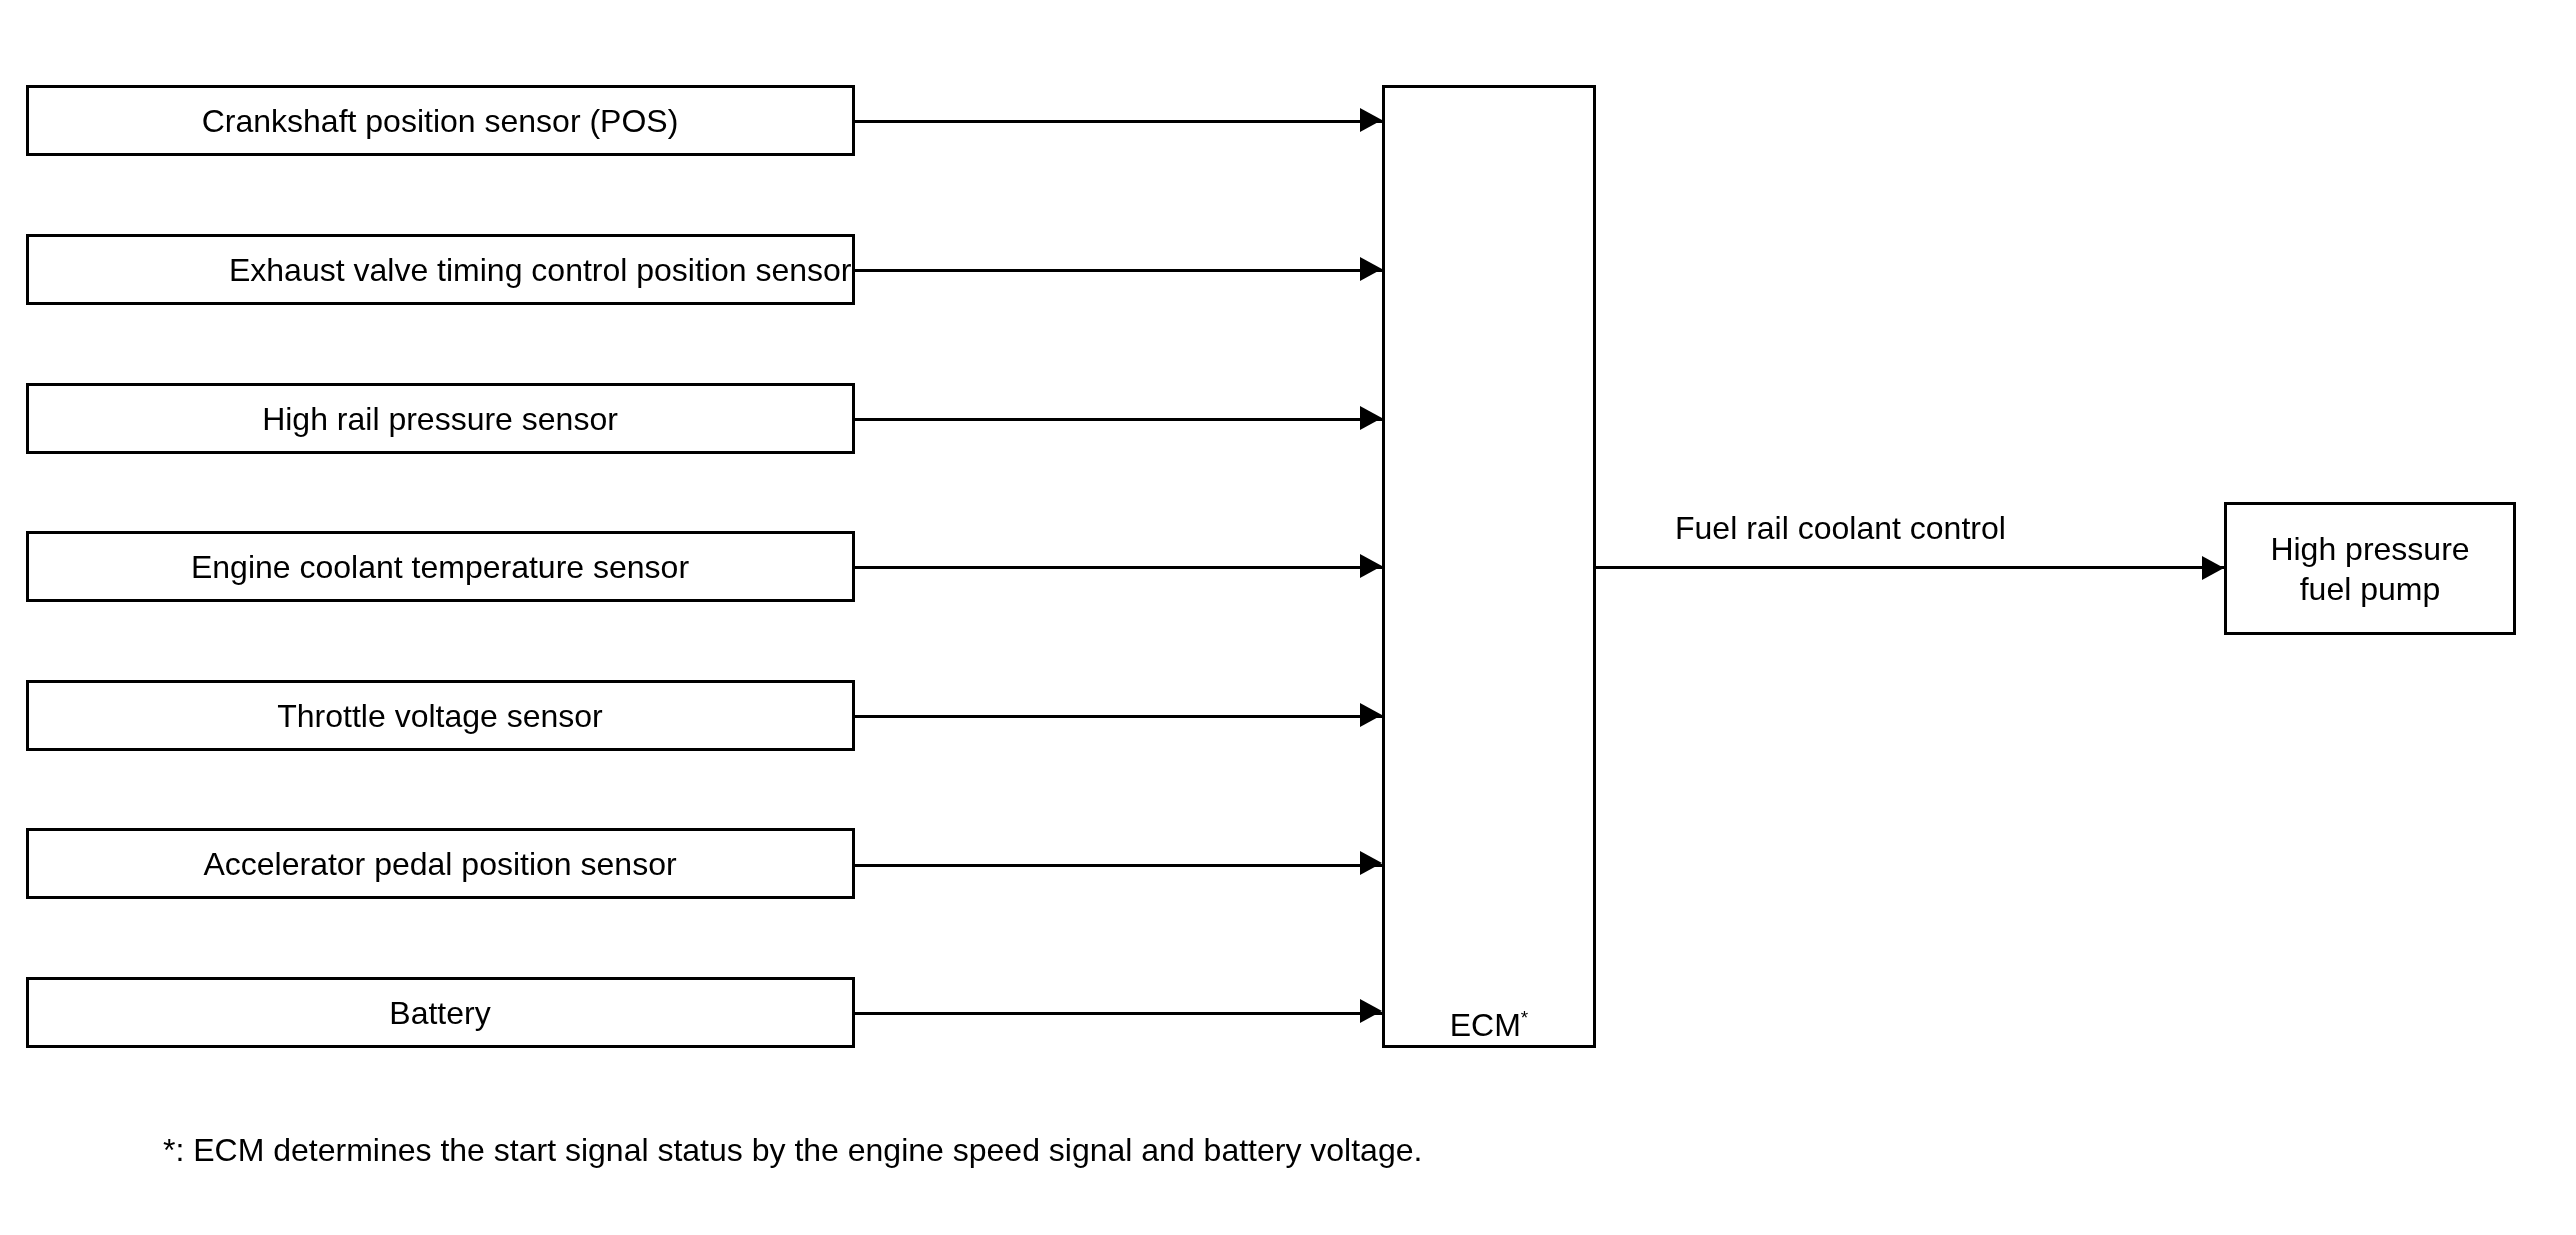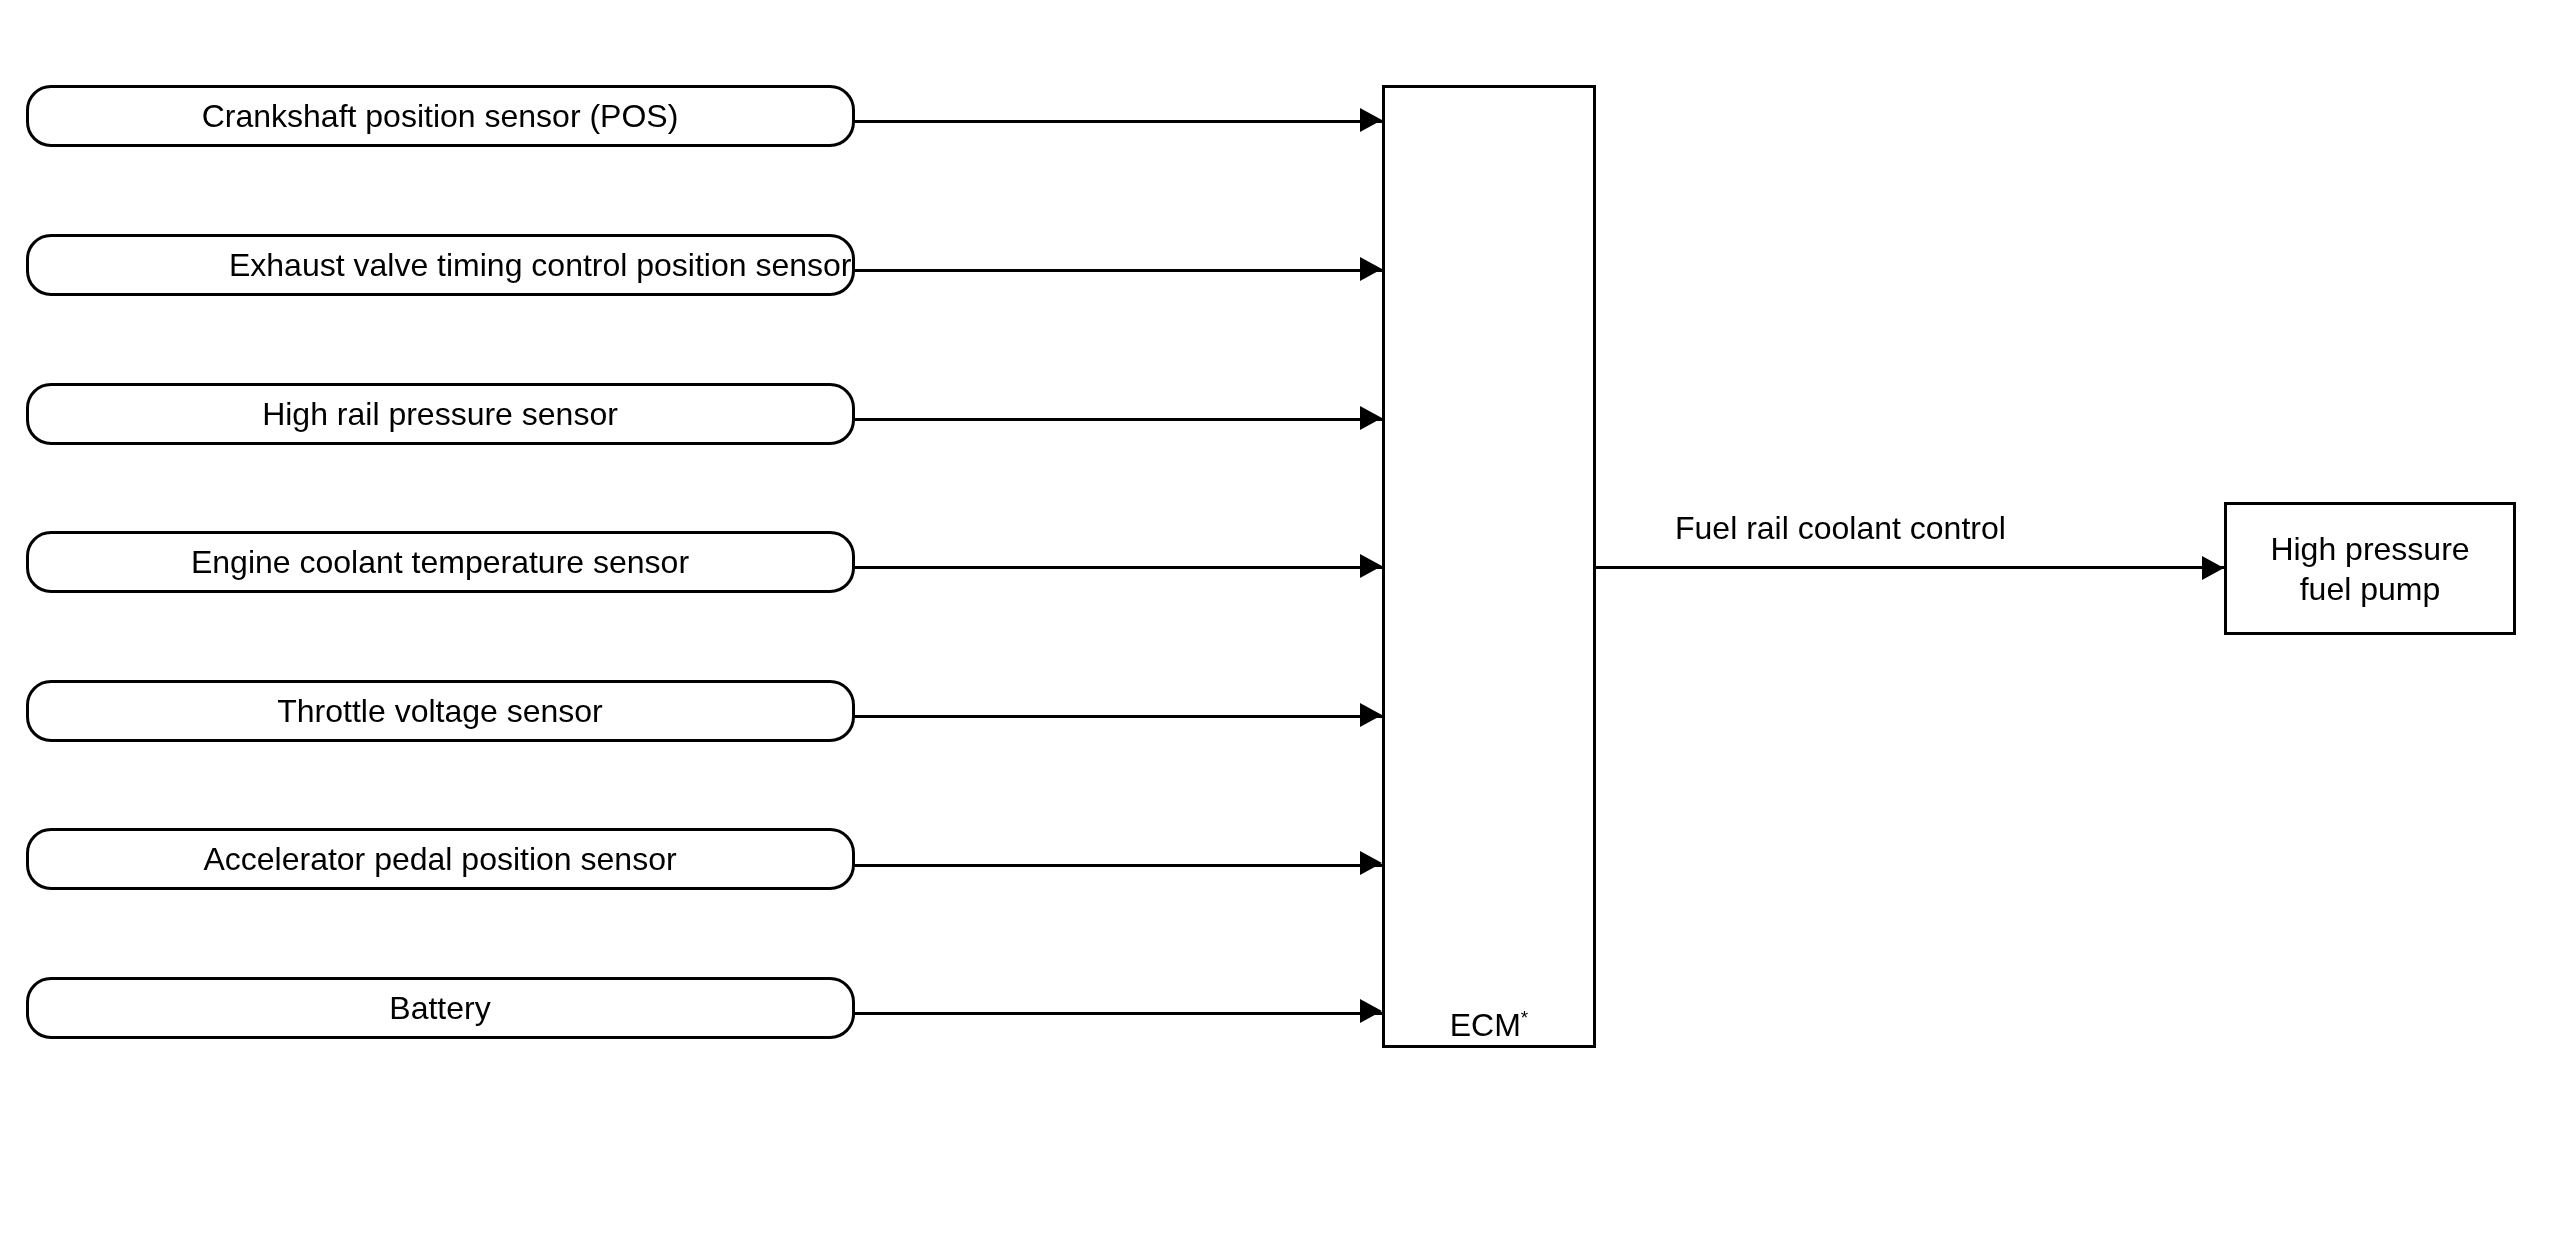--- a/index.html
+++ b/index.html
@@ -25,23 +25,22 @@
     display: flex;
     align-items: center;
     justify-content: center;
     text-align: center;
     color: #000000;
     line-height: 1.25;
   }
   .sensor-box {
     left: 25.5px;
     width: 829px;
-    height: 62px;
+    height: 71px;
     font-size: 32px;
-    border-radius: 25px;
   }
   .ecm-box {
     left: 1382px;
     top: 85px;
     width: 214px;
     height: 963px;
     font-size: 32px;
     align-items: flex-end;
   }
   .ecm-label {
@@ -141,15 +140,16 @@
 
   <div class="edge-label" style="left:1675px; top:510px;">Fuel rail coolant control</div>
   <div class="connector" style="left:1596px; top:566px; width:628px;"></div>
   <div class="arrowhead" style="left:2202px; top:556px;"></div>
 
   <div class="node-box pump-box">
     <span class="pump-label">High pressure
 fuel pump</span>
   </div>
 
+  <div class="footnote">*: ECM determines the start signal status by the engine speed signal and battery voltage.</div>
 
 </div>
 
 
 </body></html>

